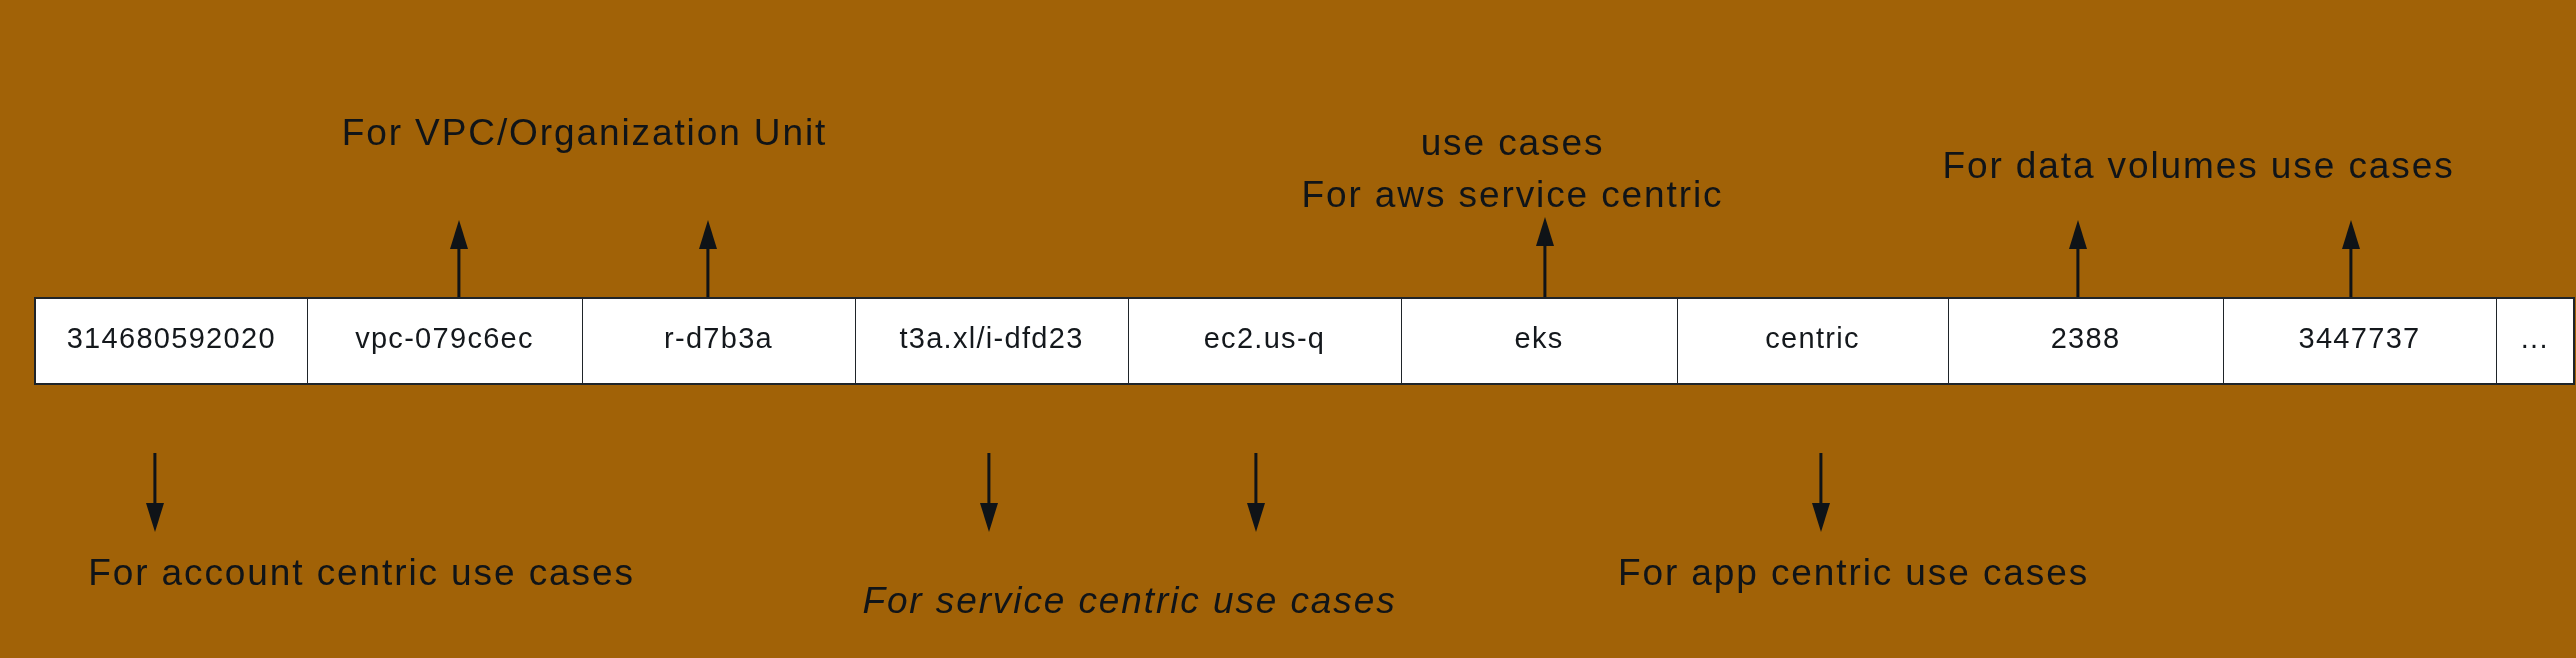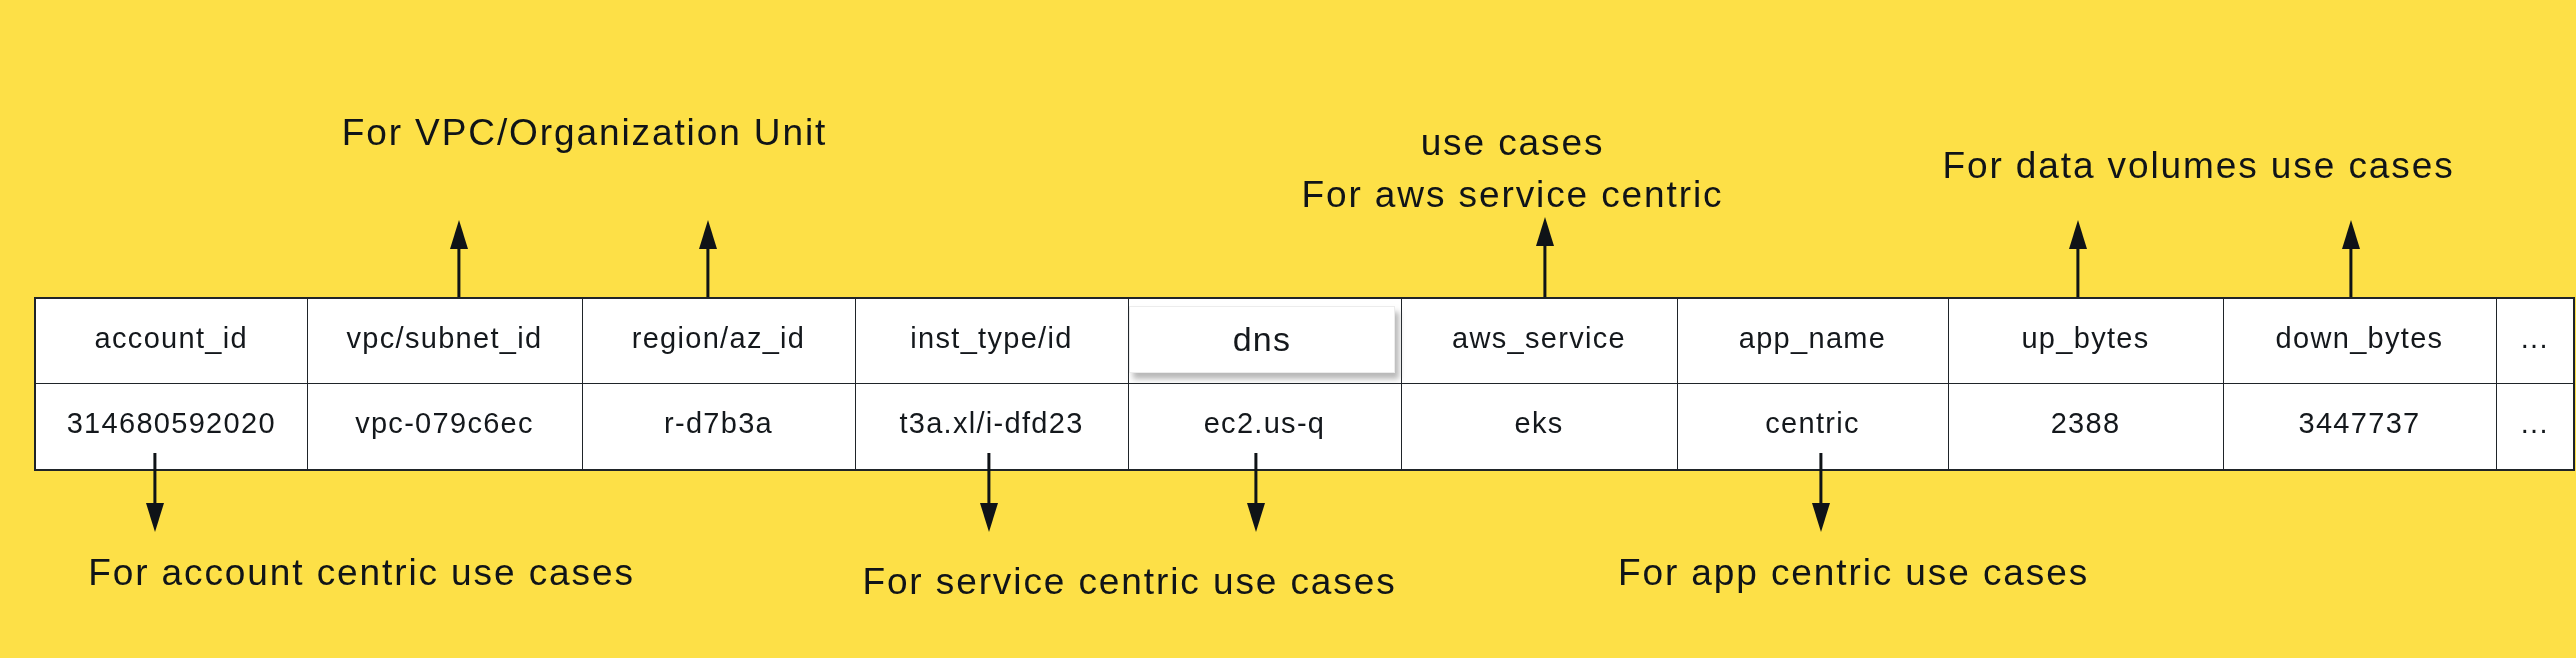--- a/index.html
+++ b/index.html
@@ -1,19 +1,19 @@
 <!DOCTYPE html>
 <html style="font-size:10.2px"><head>
 <meta charset="utf-8">
 <style>
   html,body{margin:0;padding:0;background:#ffffff;}
   .canvas{
     position:relative;
     width:2576px;height:658px;
-    background:#fde047;
+    background:#a16207;
     font-family:"Liberation Sans", sans-serif;
     color:#14181c;
     overflow:hidden;
   }
 
   
   table.schema{
     position:absolute;left:34px;top:297px;
     border-collapse:collapse;table-layout:fixed;
     background:#ffffff;
@@ -107,50 +107,35 @@
         <col style="width:273px">
         <col style="width:273px">
         <col style="width:273px">
       <col style="width:276px">
         <col style="width:271px">
         <col style="width:275px">
         <col style="width:273px">
         <col style="width:78px">
     </colgroup>
     <tbody>
-        <tr>
-      <td>account_id</td>
-      <td>vpc/subnet_id</td>
-      <td>region/az_id</td>
-      <td>inst_type/id</td>
-      <td></td>
-      <td>aws_service</td>
-      <td>app_name</td>
-      <td>up_bytes</td>
-      <td>down_bytes</td>
-      <td>...</td>
-    </tr>
     <tr>
       <td>314680592020</td>
       <td>vpc-079c6ec</td>
       <td>r-d7b3a</td>
       <td>t3a.xl/i-dfd23</td>
       <td>ec2.us-q</td>
       <td>eks</td>
       <td>centric</td>
       <td>2388</td>
       <td>3447737</td>
       <td>...</td>
     </tr>
   </tbody>
     </table>
 
-  <div class="dns-box">
-    <span>dns</span>
-  </div>
 
   <div class="arrow down" style="left:145px;top:453px;height:79px;">
     <div class="shaft"></div>
     <div class="head"></div>
   </div>
   <div class="arrow down" style="left:979px;top:453px;height:79px;">
     <div class="shaft"></div>
     <div class="head"></div>
   </div>
   <div class="arrow down" style="left:1246px;top:453px;height:79px;">
@@ -158,21 +143,21 @@
     <div class="head"></div>
   </div>
   <div class="arrow down" style="left:1811px;top:453px;height:79px;">
     <div class="shaft"></div>
     <div class="head"></div>
   </div>
 
   <div class="note bottom" style="left:12px;top:549px;width:699px;">
     <div>For account centric use cases</div>
   </div>
-  <div class="note bottom" style="left:780px;top:558px;width:699px;">
+  <div class="note bottom" style="left:780px;top:577px;width:699px;font-style:italic;">
     <div>For service centric use cases</div>
   </div>
   <div class="note bottom" style="left:1504px;top:549px;width:699px;">
     <div>For app centric use cases</div>
   </div>
 
 </div>
 
 
 </body></html>

